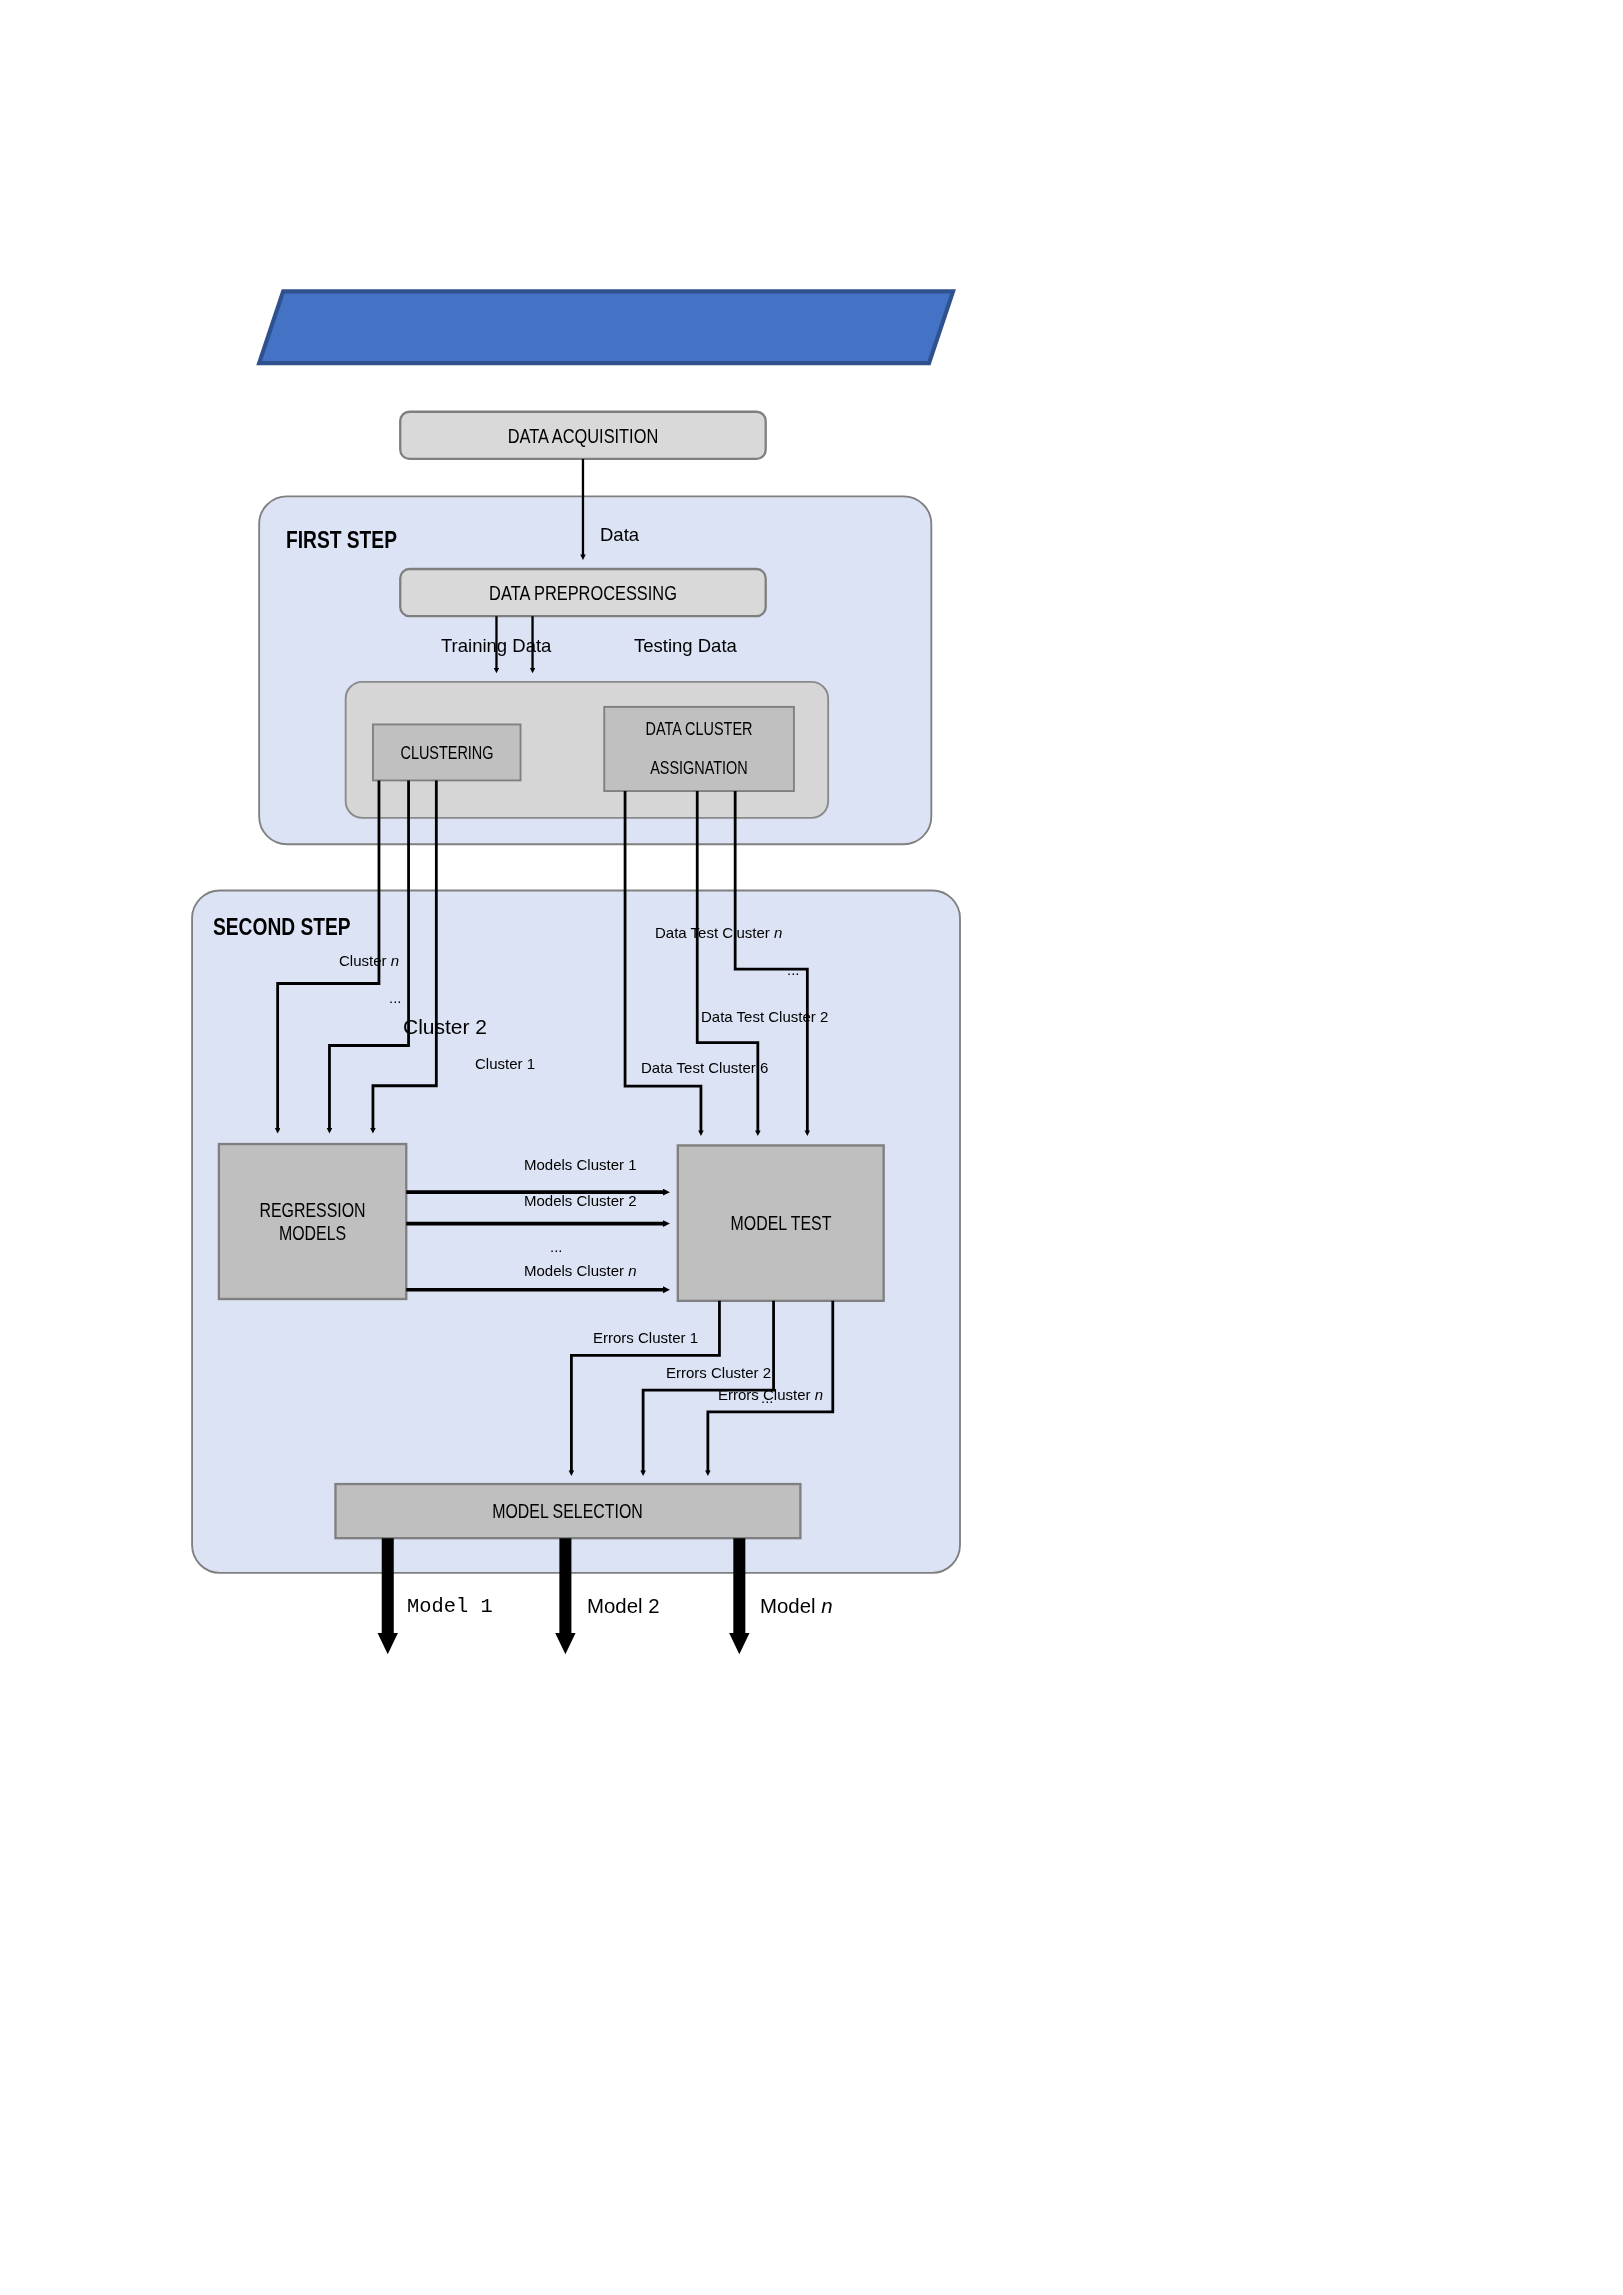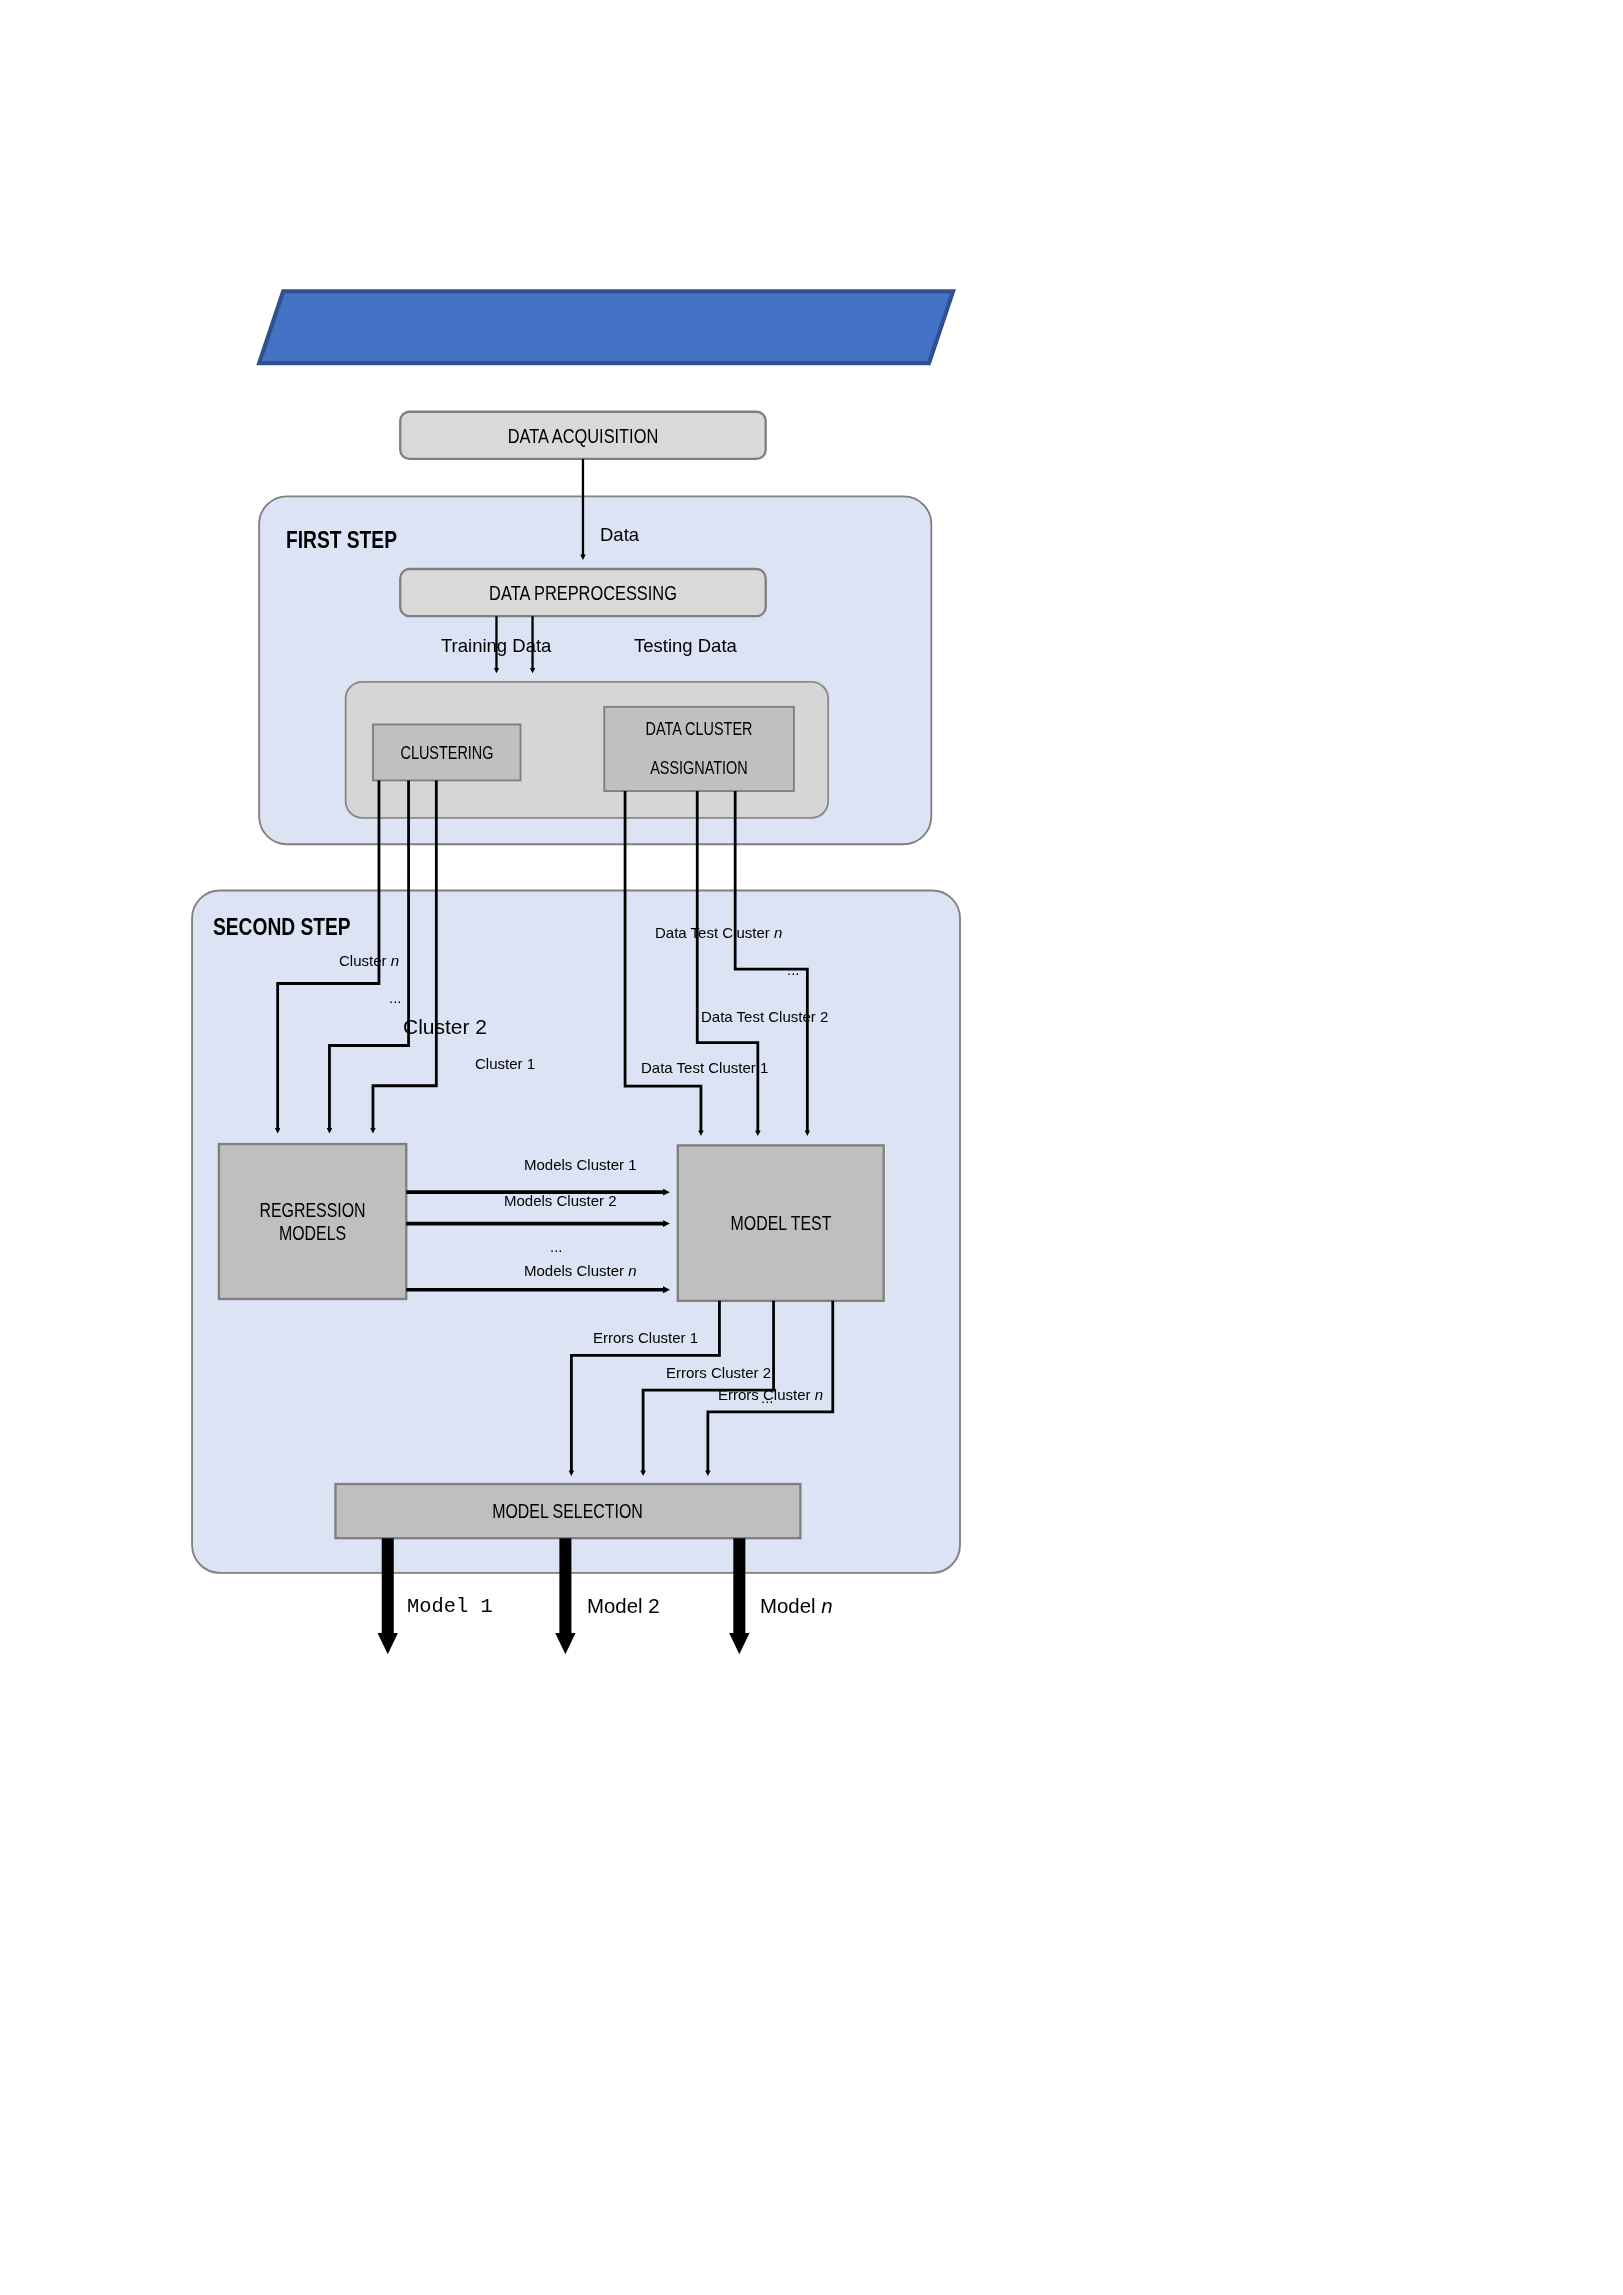--- a/index.html
+++ b/index.html
@@ -108,28 +108,28 @@
   <div class="lbl" style="left:339px;top:953px;font-size:15px;">
     <span>Cluster <i>n</i></span>
   </div>
   <div class="lbl" style="left:389px;top:990px;font-size:15px;">...</div>
   <div class="lbl" style="left:403px;top:1016px;font-size:21px;">Cluster 2</div>
   <div class="lbl" style="left:435px;top:1056px;font-size:15px;margin-left:40px;">Cluster 1</div>
 
   <div class="lbl" style="left:655px;top:925px;font-size:15px;">Data Test Cluster <i>n</i></div>
   <div class="lbl" style="left:787px;top:962px;font-size:15px;">...</div>
   <div class="lbl" style="left:701px;top:1009px;font-size:15px;">Data Test Cluster 2</div>
-  <div class="lbl" style="left:641px;top:1060px;font-size:15px;">Data Test Cluster 1</div>
+  <div class="lbl" style="left:641px;top:1060px;font-size:15px;">Data Test Cluster 6</div>
 
   <div class="boxtext" style="left:219px;top:1144px;width:187px;height:155px;font-size:20.4px;">REGRESSION MODELS</div>
 
   <div class="boxtext" style="left:678px;top:1146px;width:206px;height:155px;font-size:20.4px;">MODEL TEST</div>
 
   <div class="lbl" style="left:524px;top:1157px;font-size:15px;">Models Cluster 1</div>
-  <div class="lbl" style="left:504px;top:1193px;font-size:15px;text-align:center;">Models Cluster 2</div>
+  <div class="lbl" style="left:524px;top:1193px;font-size:15px;text-align:center;">Models Cluster 2</div>
   <div class="lbl" style="left:550px;top:1239px;font-size:15px;">...</div>
   <div class="lbl" style="left:524px;top:1263px;font-size:15px;">Models Cluster <i>n</i></div>
 
   <div class="lbl" style="left:593px;top:1330px;font-size:15px;">Errors Cluster 1</div>
   <div class="lbl" style="left:666px;top:1365px;font-size:15px;">Errors Cluster 2</div>
   <div class="lbl" style="left:761px;top:1390px;font-size:15px;">...</div>
   <div class="lbl" style="left:718px;top:1387px;font-size:15px;">Errors Cluster <i>n</i></div>
 
   <div class="boxtext" style="left:335px;top:1484px;width:465px;height:54px;font-size:20.4px;">MODEL SELECTION</div>
 

